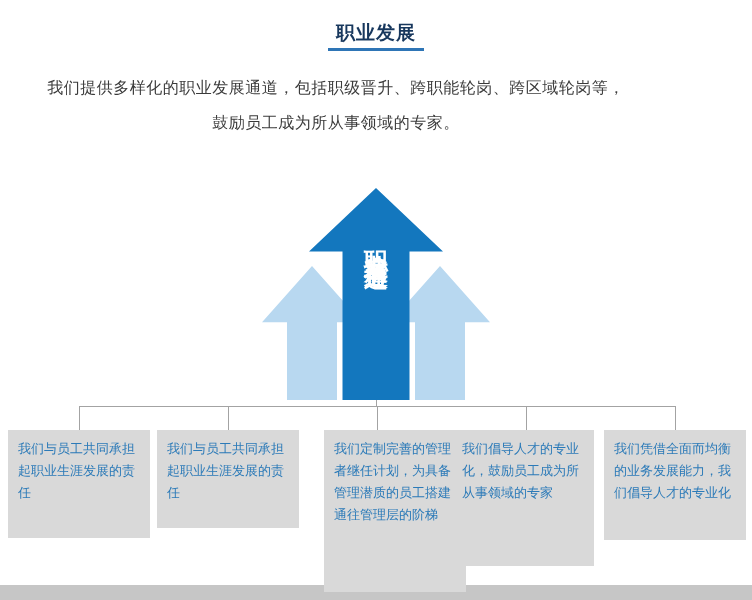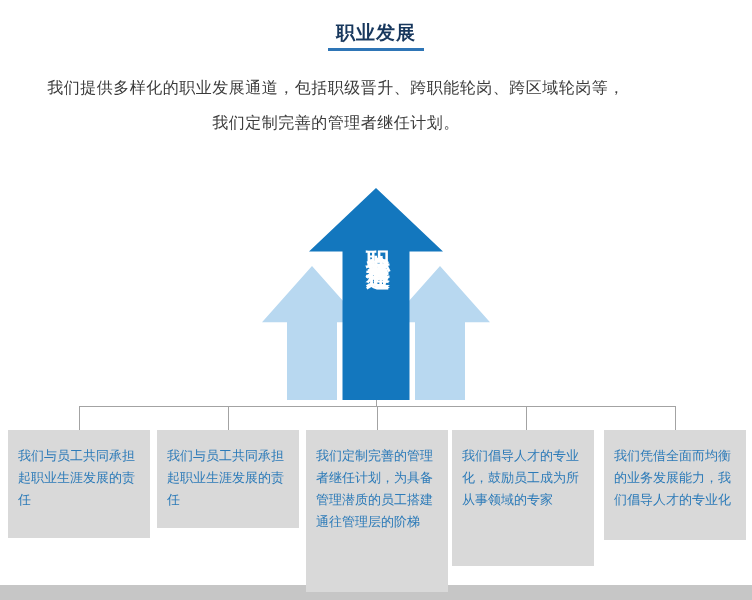--- a/index.html
+++ b/index.html
@@ -2,21 +2,21 @@
 <html><head>
 <meta charset="utf-8">
 <style>
   html, body { margin: 0; padding: 0; background: #ffffff; }
   .canvas {
     position: relative;
     width: 752px;
     height: 600px;
     background: #ffffff;
     overflow: hidden;
-    font-family: Liberation Mono, monospace;
+    font-family: Liberation Serif, serif;
   }
 
   
   .page-title {
     position: absolute;
     top: 20px; left: 0; width: 752px;
     text-align: center;
     font-size: 19px;
     font-weight: bold;
     color: #17375d;
@@ -84,49 +84,49 @@
 
   
   .career-box {
     position: absolute;
     top: 430px;
     width: 142px;
     background: #d9d9d9;
     color: #2b7ab8;
     font-size: 13px;
     line-height: 1.7;
-    padding: 16px 10px;
+    padding: 8px 10px;
     box-sizing: border-box;
     z-index: 1;
     text-align: left;
   }
   .box-1 { left: 8px;   height: 108px; }
   .box-2 { left: 157px; height: 98px;  }
-  .box-3 { left: 306px; height: 162px; }
+  .box-3 { left: 324px; height: 162px; }
   .box-4 { left: 452px; height: 136px; }
   .box-5 { left: 604px; height: 110px; }
 
   .footer-strip {
     position: absolute;
     left: 0; top: 585px;
     width: 752px; height: 15px;
     background: #c6c6c6;
     z-index: 0;
   }
 </style>
 </head>
 <body>
 
 <div class="canvas">
 
   <div class="page-title">职业发展</div>
   <div class="title-underline"></div>
 
   <div class="intro intro-1">我们提供多样化的职业发展通道，包括职级晋升、跨职能轮岗、跨区域轮岗等，</div>
-  <div class="intro intro-2">我们定制完善的管理者继任计划。</div>
+  <div class="intro intro-2">鼓励员工成为所从事领域的专家。</div>
 
   <div>
 
     <div class="conn conn-stub"></div>
     <div class="conn conn-h"></div>
     <div class="conn conn-drop drop-1"></div>
     <div class="conn conn-drop drop-2"></div>
     <div class="conn conn-drop drop-3"></div>
     <div class="conn conn-drop drop-4"></div>
     <div class="conn conn-drop drop-5"></div>

